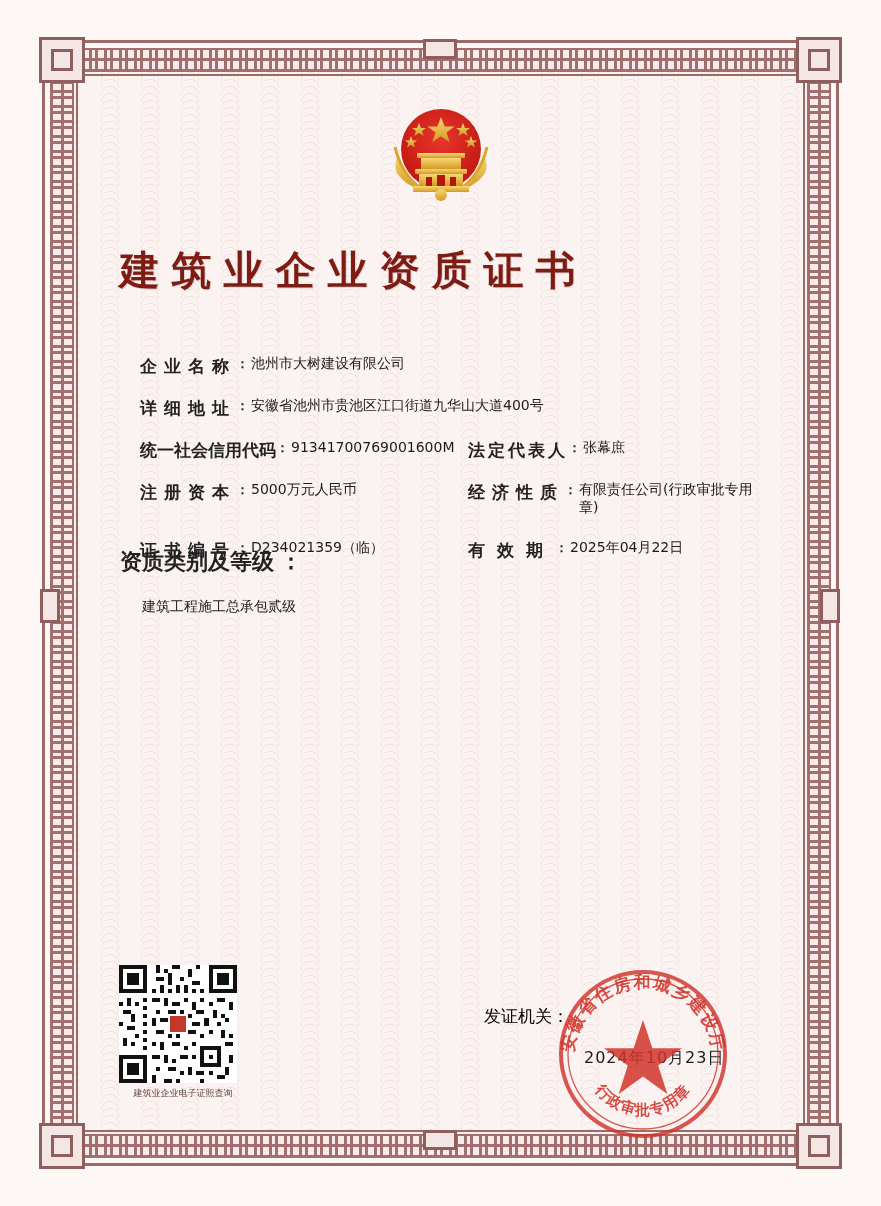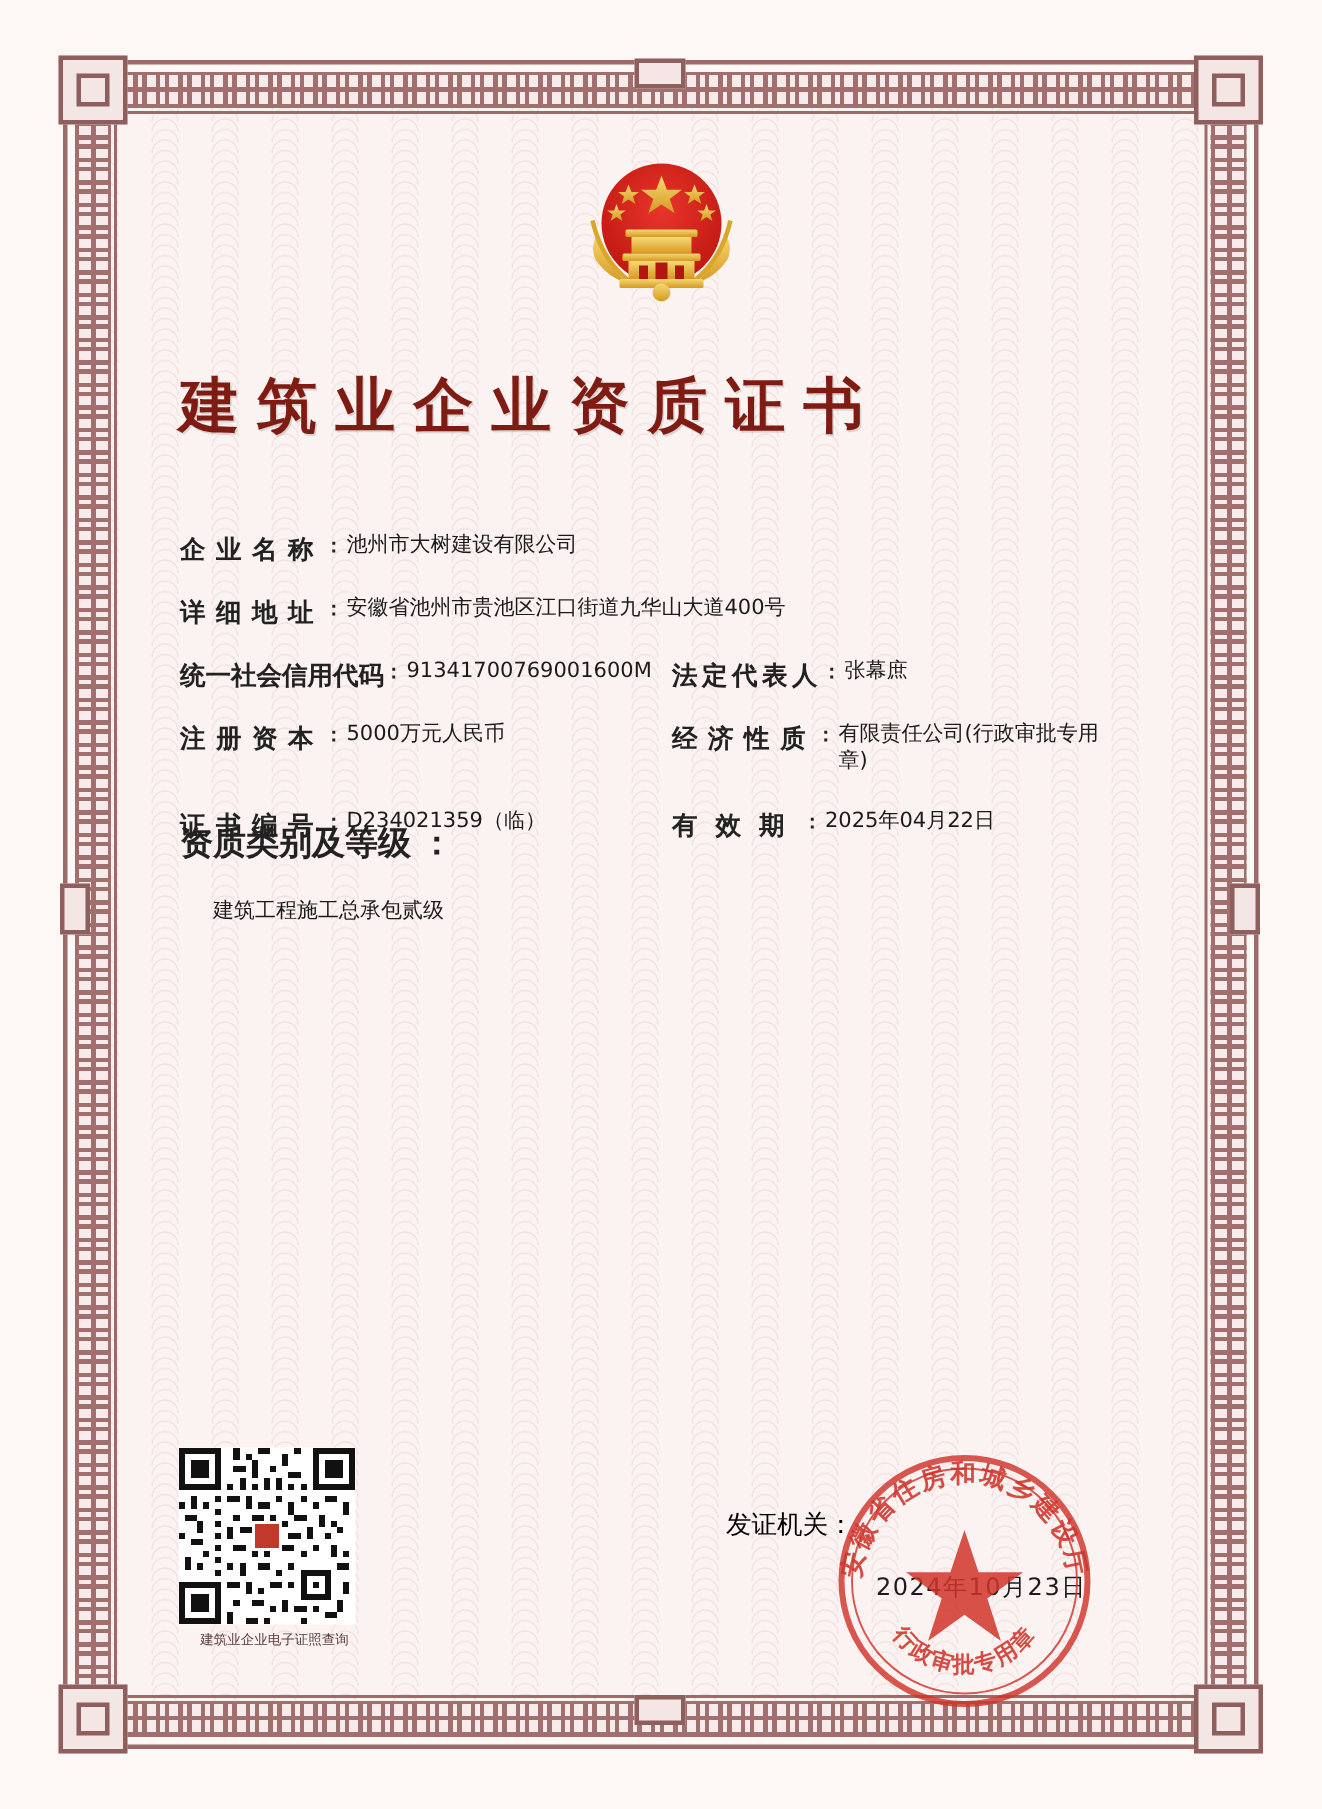--- a/index.html
+++ b/index.html
@@ -168,20 +168,21 @@
   }
   .val {
     font-family: "DejaVu Sans", sans-serif;
     font-size: 14px;
     color: #1b1b1b;
   }
   .cell {
     position: absolute;
     display: flex;
     align-items: flex-start;
+    margin-left: 20px;
   }
   .cell .lbl { flex: 0 0 auto; }
   .cell .val { padding-left: 2px; max-width: 200px; line-height: 1.25; }
 
   .c-left { left: 0; top: 0; }
   .c-right { left: 328px; top: 0; }
 
   .qual-head {
     position: absolute;
     left: 120px; top: 547px;

